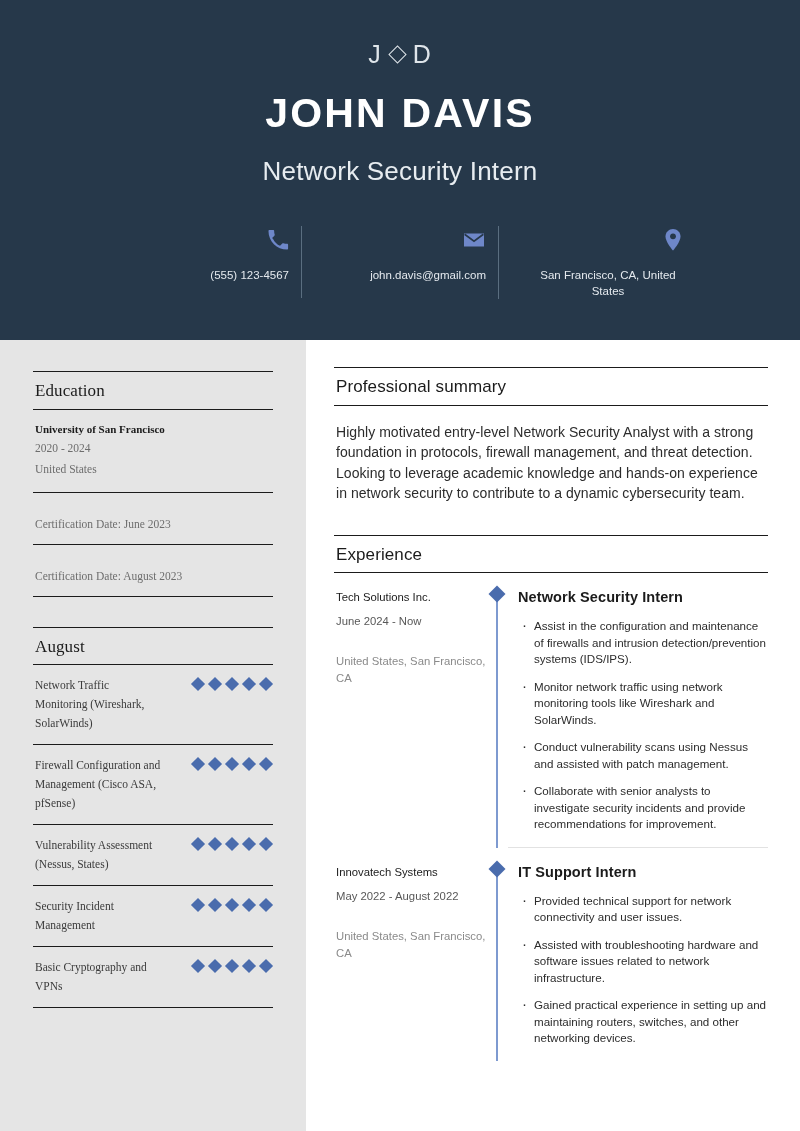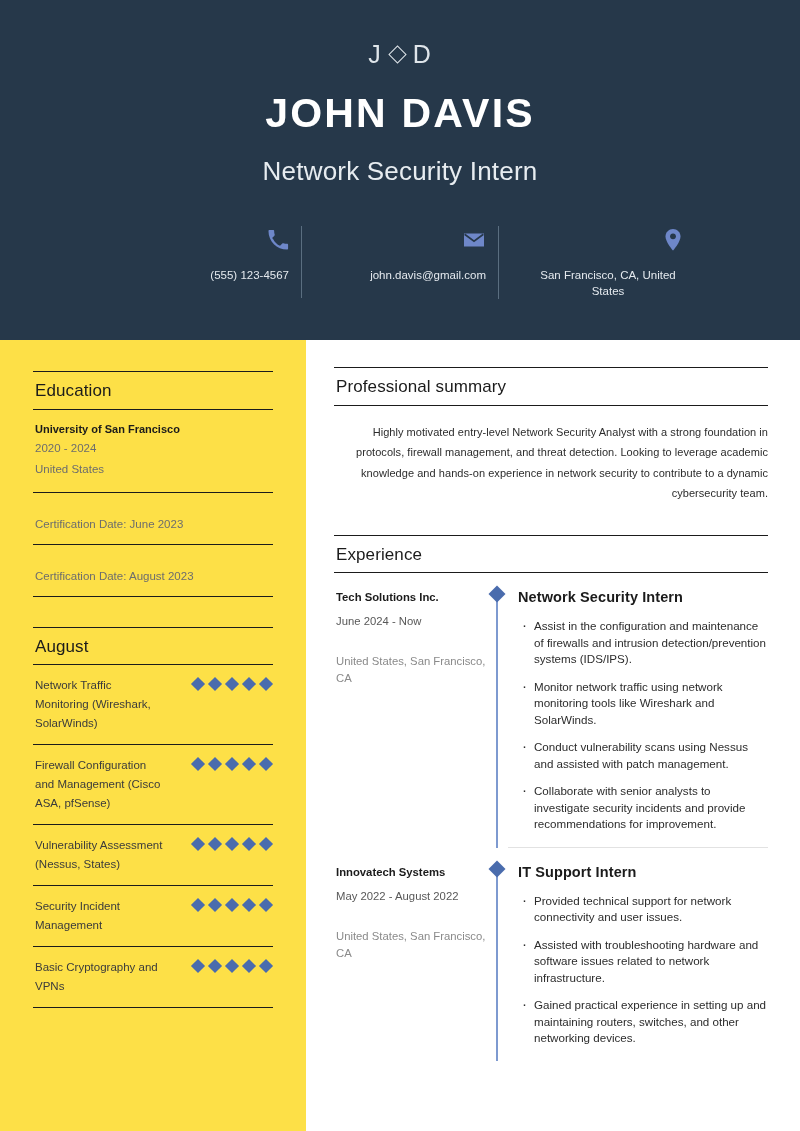--- a/index.html
+++ b/index.html
@@ -94,22 +94,23 @@
     text-align: center;
     max-width: 150px;
   }
 
   
   .sidebar {
     position: absolute;
     top: 340px; left: 0;
     width: 306px;
     height: 791px;
-    background: #fde047;
+    background: #e5e5e5;
     padding: 0 33px;
+    font-family: Liberation Serif, serif;
   }
 
   .main {
     position: absolute;
     top: 340px; left: 306px;
     width: 494px;
     height: 791px;
     background: #ffffff;
     padding: 0 32px 0 28px;
   }
@@ -179,43 +180,42 @@
   .dot {
     width: 10px; height: 10px;
     background: #4a6cad;
     transform: rotate(45deg);
   }
 
   
   .summary-section { padding-top: 27px; }
   .summary-text {
     margin-top: 16px;
-    font-size: 11px;
+    font-size: 14px;
     color: #2c2c2c;
     line-height: 20.5px;
     letter-spacing: 0.05px;
     padding-left: 2px;
-    text-align: right;
   }
 
   .exp-section { padding-top: 31px; }
 
   .exp-item {
     display: flex;
     margin-top: 15px;
   }
   .exp-left {
     width: 152px;
     flex: 0 0 152px;
     padding-left: 2px;
     padding-top: 1px;
   }
   .exp-company {
     font-size: 11.3px;
-    font-weight: 700;
+    font-weight: 400;
     color: #1b1b1b;
     line-height: 17px;
   }
   .exp-dates {
     margin-top: 7px;
     font-size: 11.3px;
     color: #585858;
     line-height: 17px;
   }
   .exp-location {

